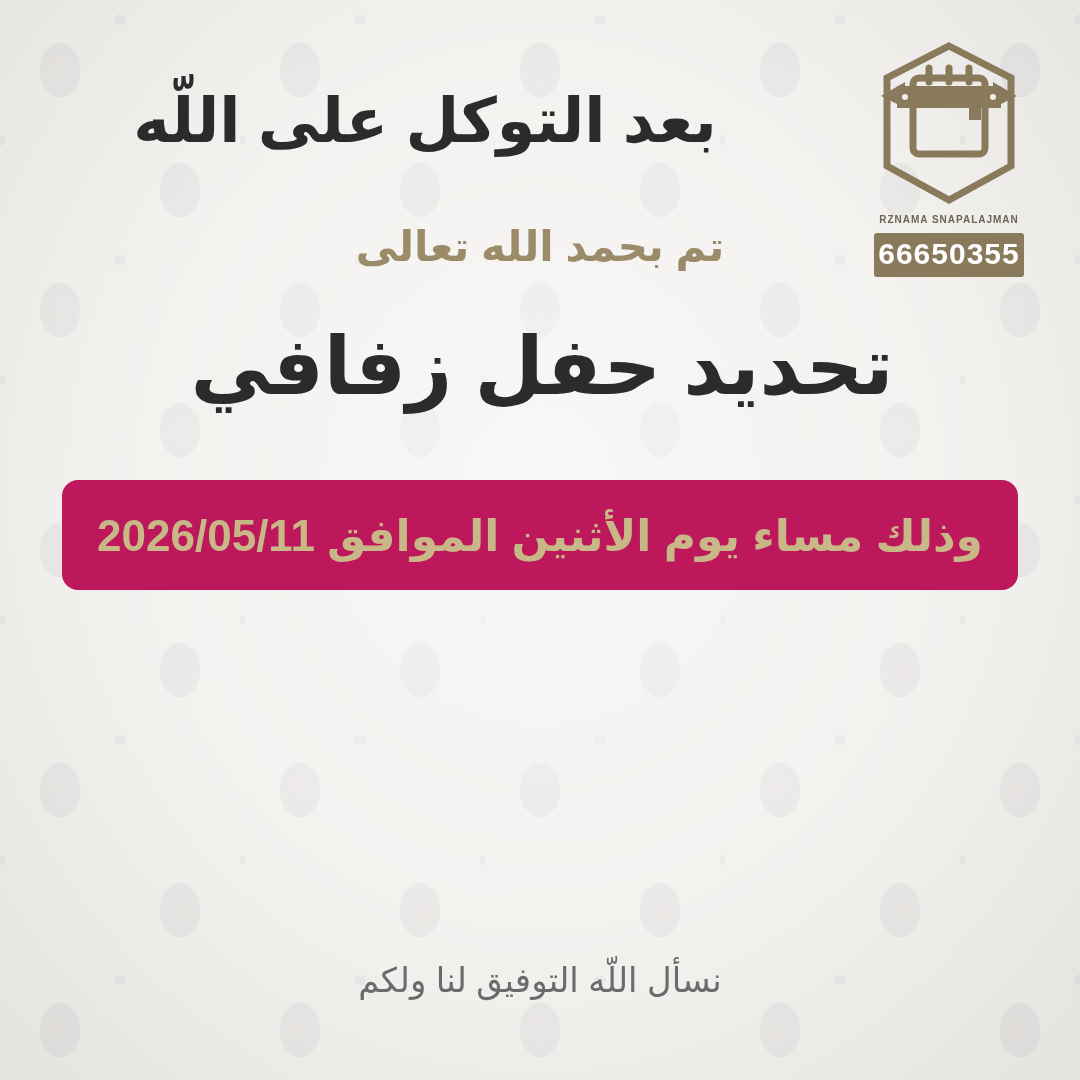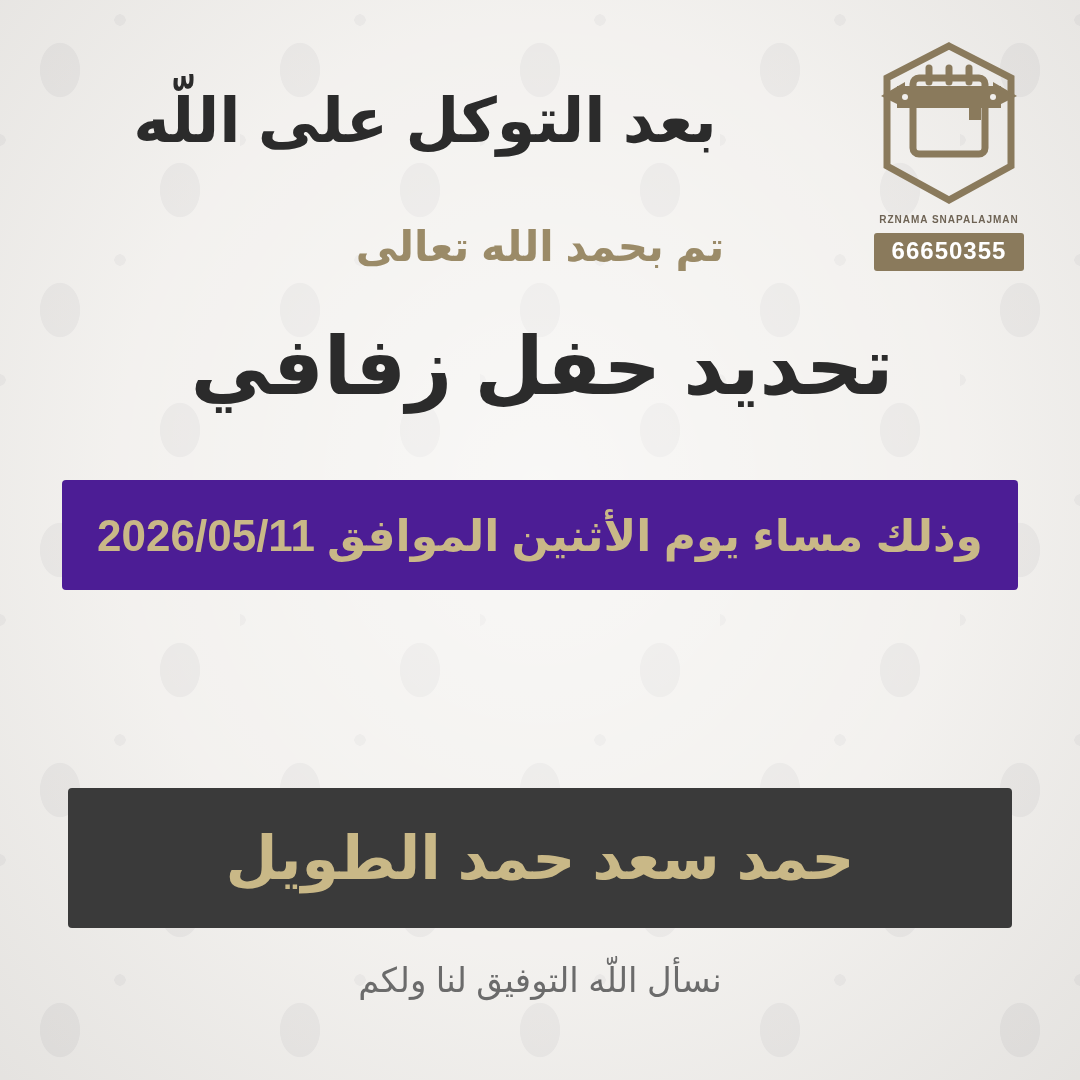--- a/index.html
+++ b/index.html
@@ -68,21 +68,21 @@
     margin: 4px auto 8px;
     font-size: 10px;
     letter-spacing: 1px;
     color: #6e6354;
     font-weight: bold;
   }
   .logo-phone {
     margin: 6px auto 0;
     background: #8a7a5c;
     color: #ffffff;
-    font-size: 24px;
+    font-size: 30px;
     font-weight: bold;
     letter-spacing: 1px;
     width: 150px;
     padding: 4px 0 6px;
     border-radius: 3px;
     font-family: "Liberation Sans", sans-serif;
   }
 
   
   .line-1 {
@@ -117,22 +117,22 @@
     color: #2b2b2b;
     letter-spacing: -1px;
   }
 
   .date-bar {
     position: absolute;
     top: 480px;
     left: 62px;
     right: 62px;
     height: 110px;
-    background: #4c1d95;
-    border-radius: 4px;
+    background: #be185d;
+    border-radius: 16px;
     display: flex;
     align-items: center;
     justify-content: center;
   }
   .date-bar .date-text {
     font-size: 44px;
     font-weight: bold;
     color: #c9b887;
     direction: rtl;
     padding: 0 18px;
@@ -215,20 +215,17 @@
 
     <div class="line-1">بعد التوكل على اللّه</div>
     <div class="line-2">تم بحمد الله تعالى</div>
     <div class="line-3">تحديد حفل زفافي</div>
 
     <div class="date-bar">
       <span class="date-text">وذلك مساء يوم الأثنين الموافق 2026/05/11</span>
     </div>
 
 
-    <div class="name-bar">
-      <span class="name-text">حمد سعد حمد الطويل</span>
-    </div>
 
     <div class="footer">نسأل اللّه التوفيق لنا ولكم</div>
 
   </div>
 </div>
 
 </body></html>

